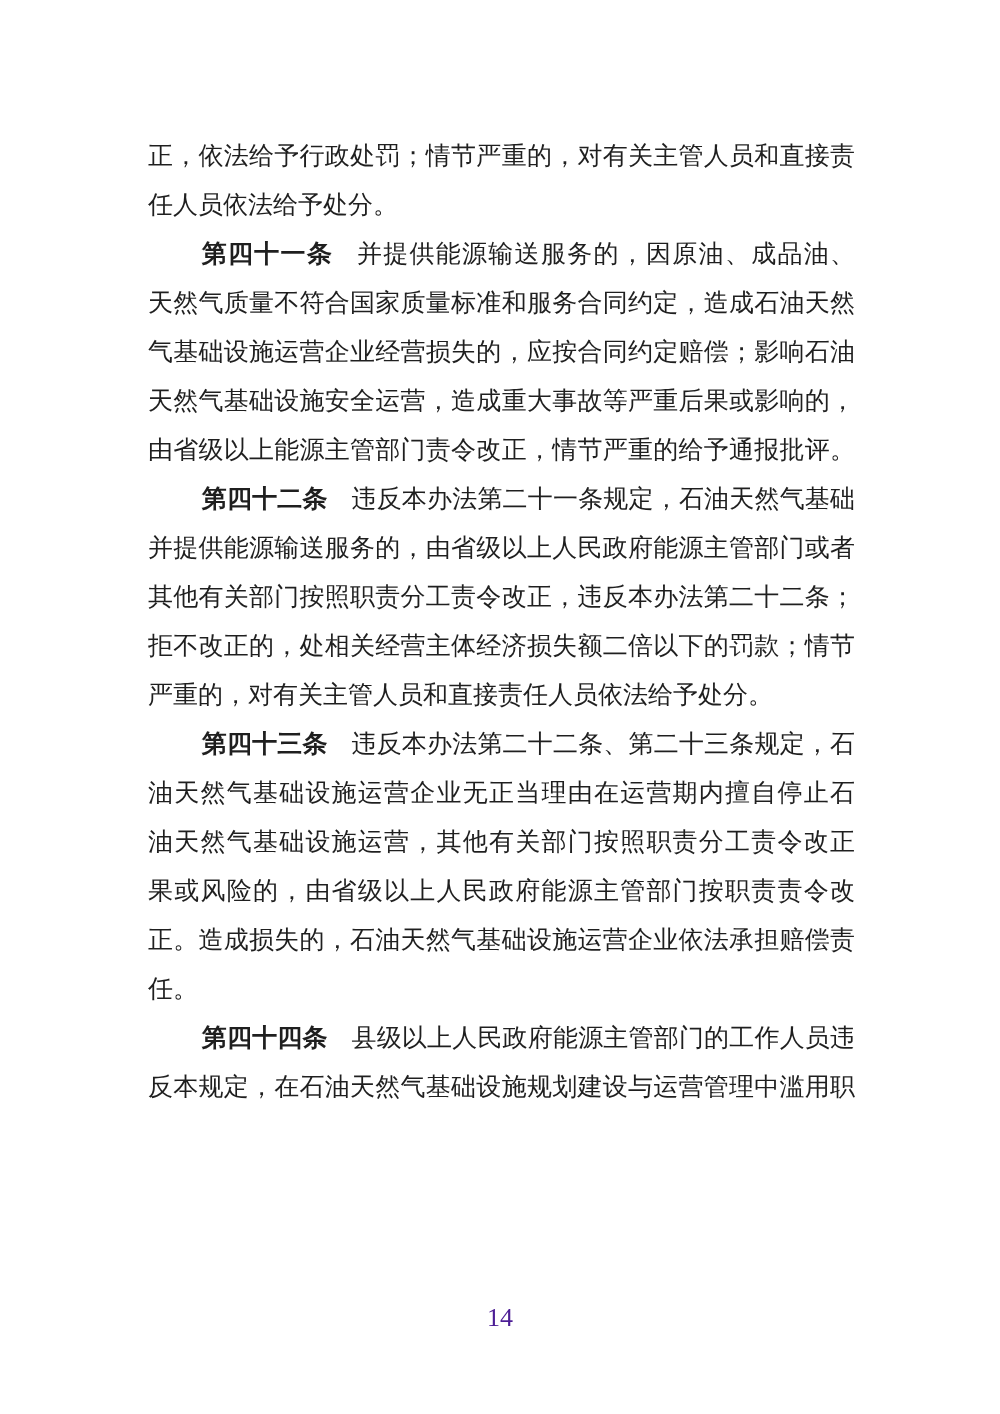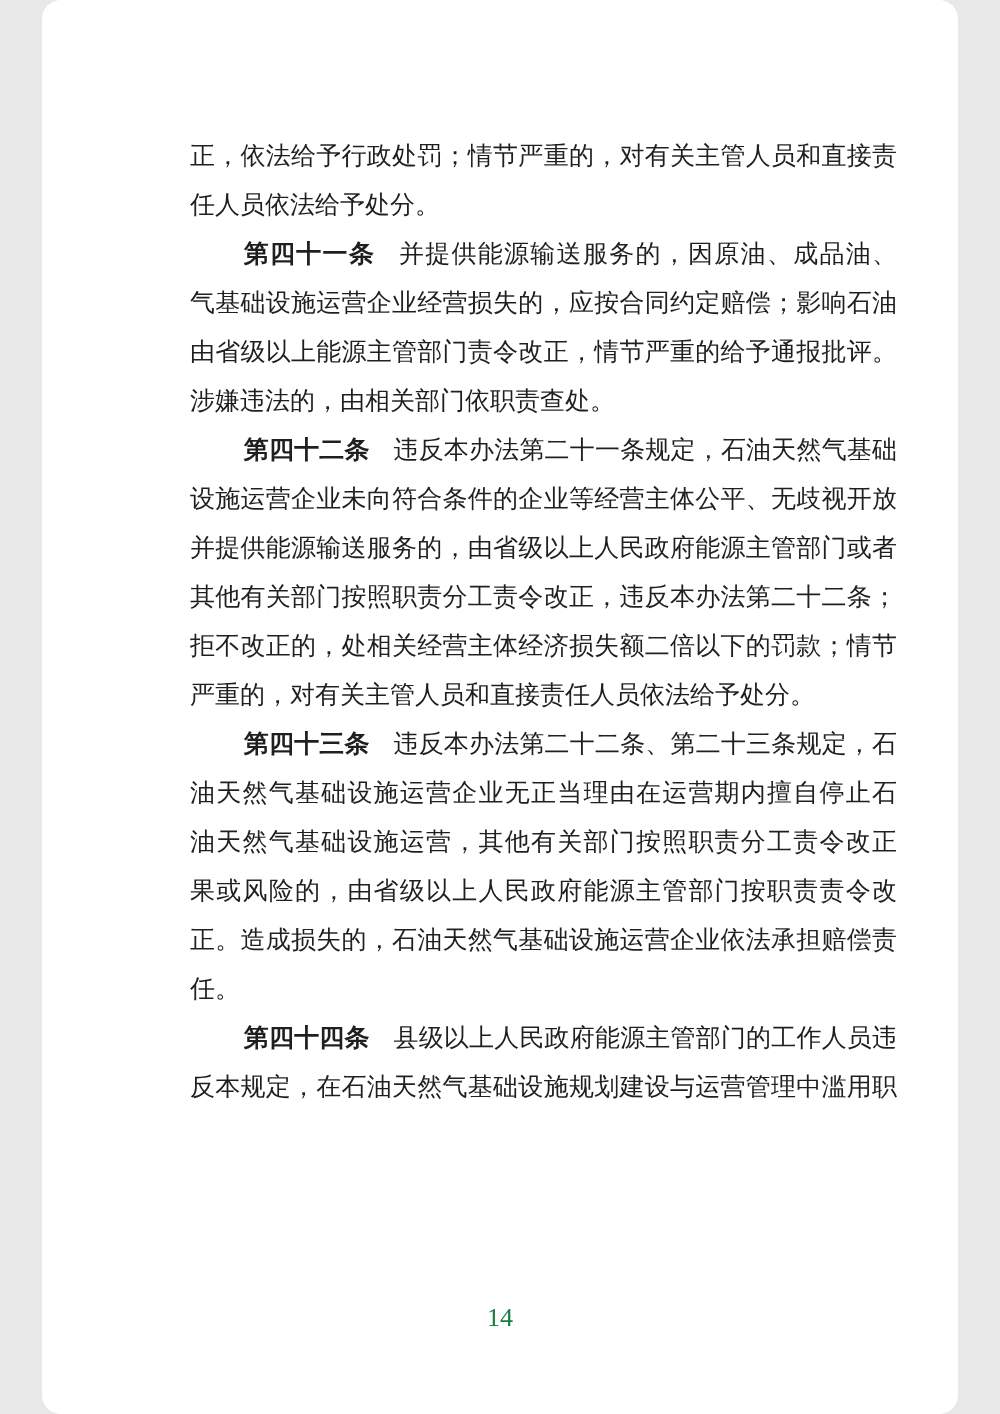--- a/index.html
+++ b/index.html
@@ -2,28 +2,27 @@
 <html lang="zh"><head>
 <meta charset="utf-8">
 <style>
   html, body {
     margin: 0;
     padding: 0;
     background: #e8e8e8;
   }
   .page {
     position: relative;
-    width: 916px;
+    width: 1000px;
     height: 1414px;
     margin: 0 auto;
     background: #ffffff;
     color: #1f1f1f;
     font-family: "Liberation Serif", "DejaVu Serif", serif;
     overflow: hidden;
-    border-radius: 19px;
   }
   .content {
     position: absolute;
     left: 148px;
     top: 131px;
     width: 707px;
     font-size: 25px;
   }
   .line {
     height: 49px;
@@ -45,36 +44,36 @@
   }
   .footer {
     position: absolute;
     left: 0;
     top: 1303px;
     width: 100%;
     text-align: center;
   }
   .page-number {
     font-size: 26px;
-    color: #15803d;
+    color: #4c1d95;
   }
 </style>
 </head>
 <body>
 
 <div class="page">
   <main class="content" id="doc-body">
       <div class="line">正，依法给予行政处罚；情节严重的，对有关主管人员和直接责</div>
       <div class="line lastline">任人员依法给予处分。</div>
       <div class="line indent"><span class="article-heading">第四十一条</span><span>并提供能源输送服务的，因原油、成品油、</span></div>
+      <div class="line">天然气质量不符合国家质量标准和服务合同约定，造成石油天然</div>
       <div class="line">气基础设施运营企业经营损失的，应按合同约定赔偿；影响石油</div>
+      <div class="line">天然气基础设施安全运营，造成重大事故等严重后果或影响的，</div>
       <div class="line">由省级以上能源主管部门责令改正，情节严重的给予通报批评。</div>
-      <div class="line lastline">涉嫌违法的，由相关部门依职责查处。</div>
       <div class="line indent"><span class="article-heading">第四十二条</span><span>违反本办法第二十一条规定，石油天然气基础</span></div>
-      <div class="line">设施运营企业未向符合条件的企业等经营主体公平、无歧视开放</div>
       <div class="line">并提供能源输送服务的，由省级以上人民政府能源主管部门或者</div>
       <div class="line">其他有关部门按照职责分工责令改正，违反本办法第二十二条；</div>
       <div class="line">拒不改正的，处相关经营主体经济损失额二倍以下的罚款；情节</div>
       <div class="line lastline">严重的，对有关主管人员和直接责任人员依法给予处分。</div>
       <div class="line indent"><span class="article-heading">第四十三条</span><span>违反本办法第二十二条、第二十三条规定，石</span></div>
       <div class="line">油天然气基础设施运营企业无正当理由在运营期内擅自停止石</div>
       <div class="line">油天然气基础设施运营，其他有关部门按照职责分工责令改正</div>
       <div class="line">果或风险的，由省级以上人民政府能源主管部门按职责责令改</div>
       <div class="line">正。造成损失的，石油天然气基础设施运营企业依法承担赔偿责</div>
       <div class="line lastline">任。</div>

